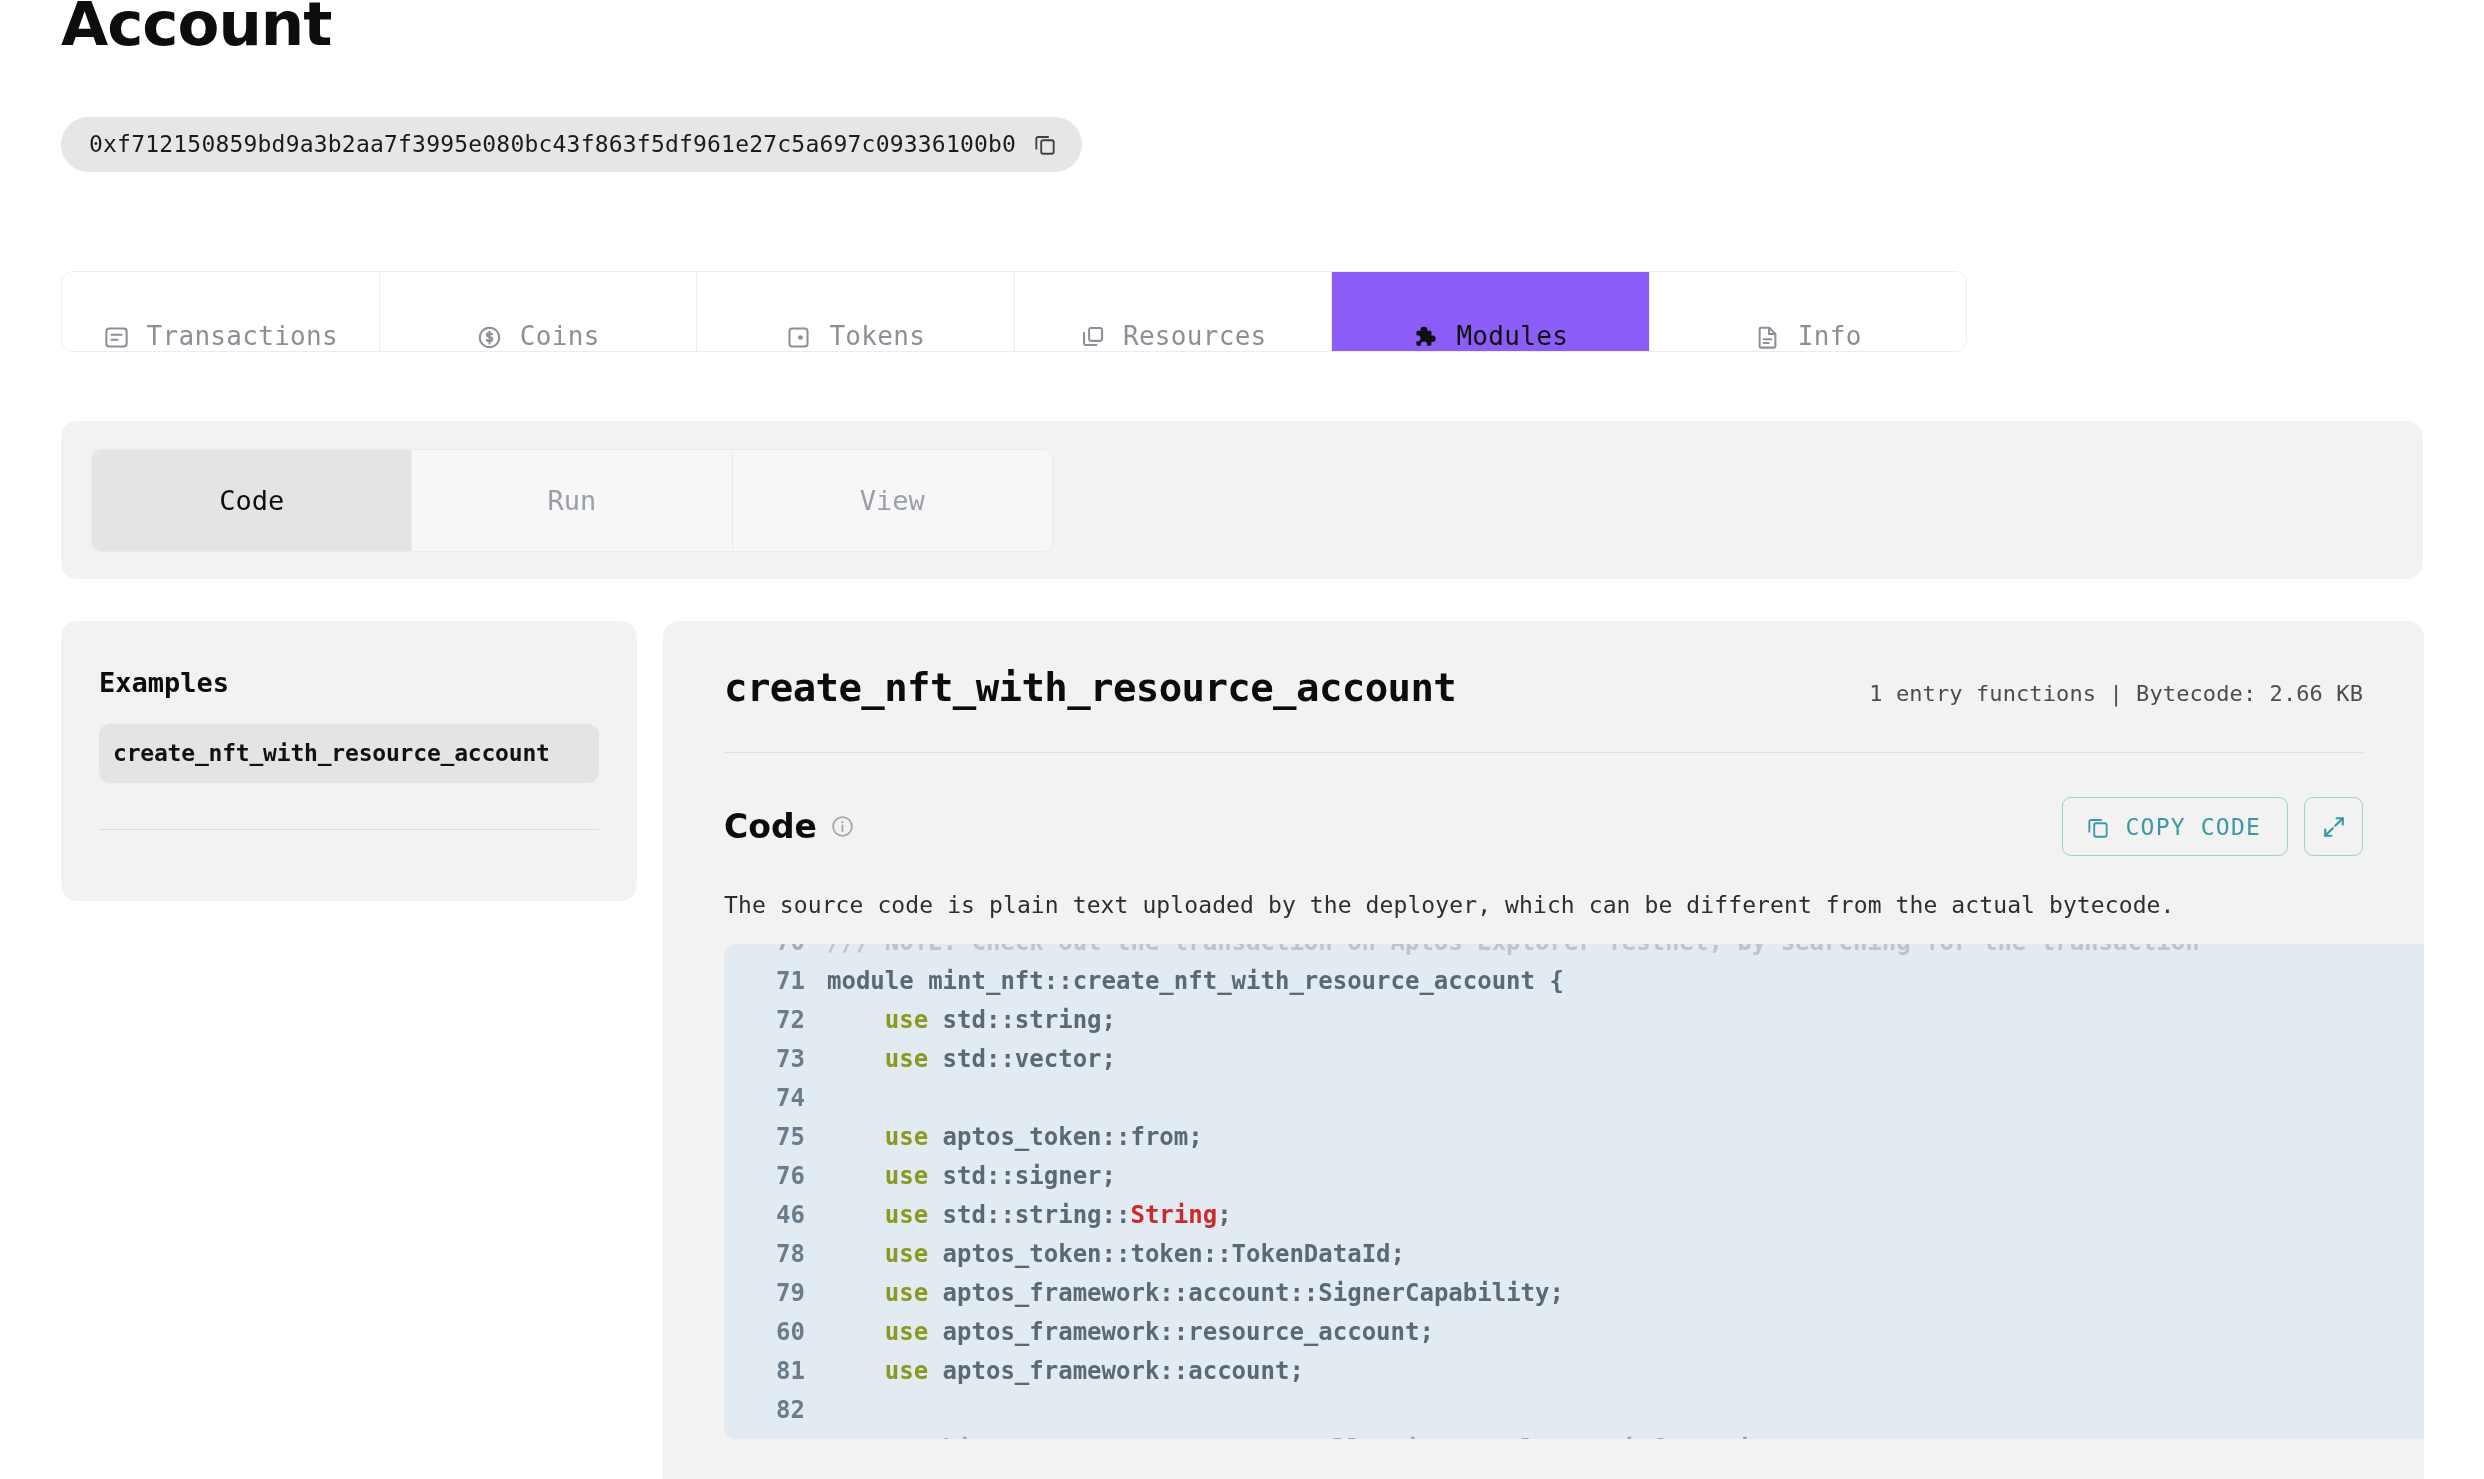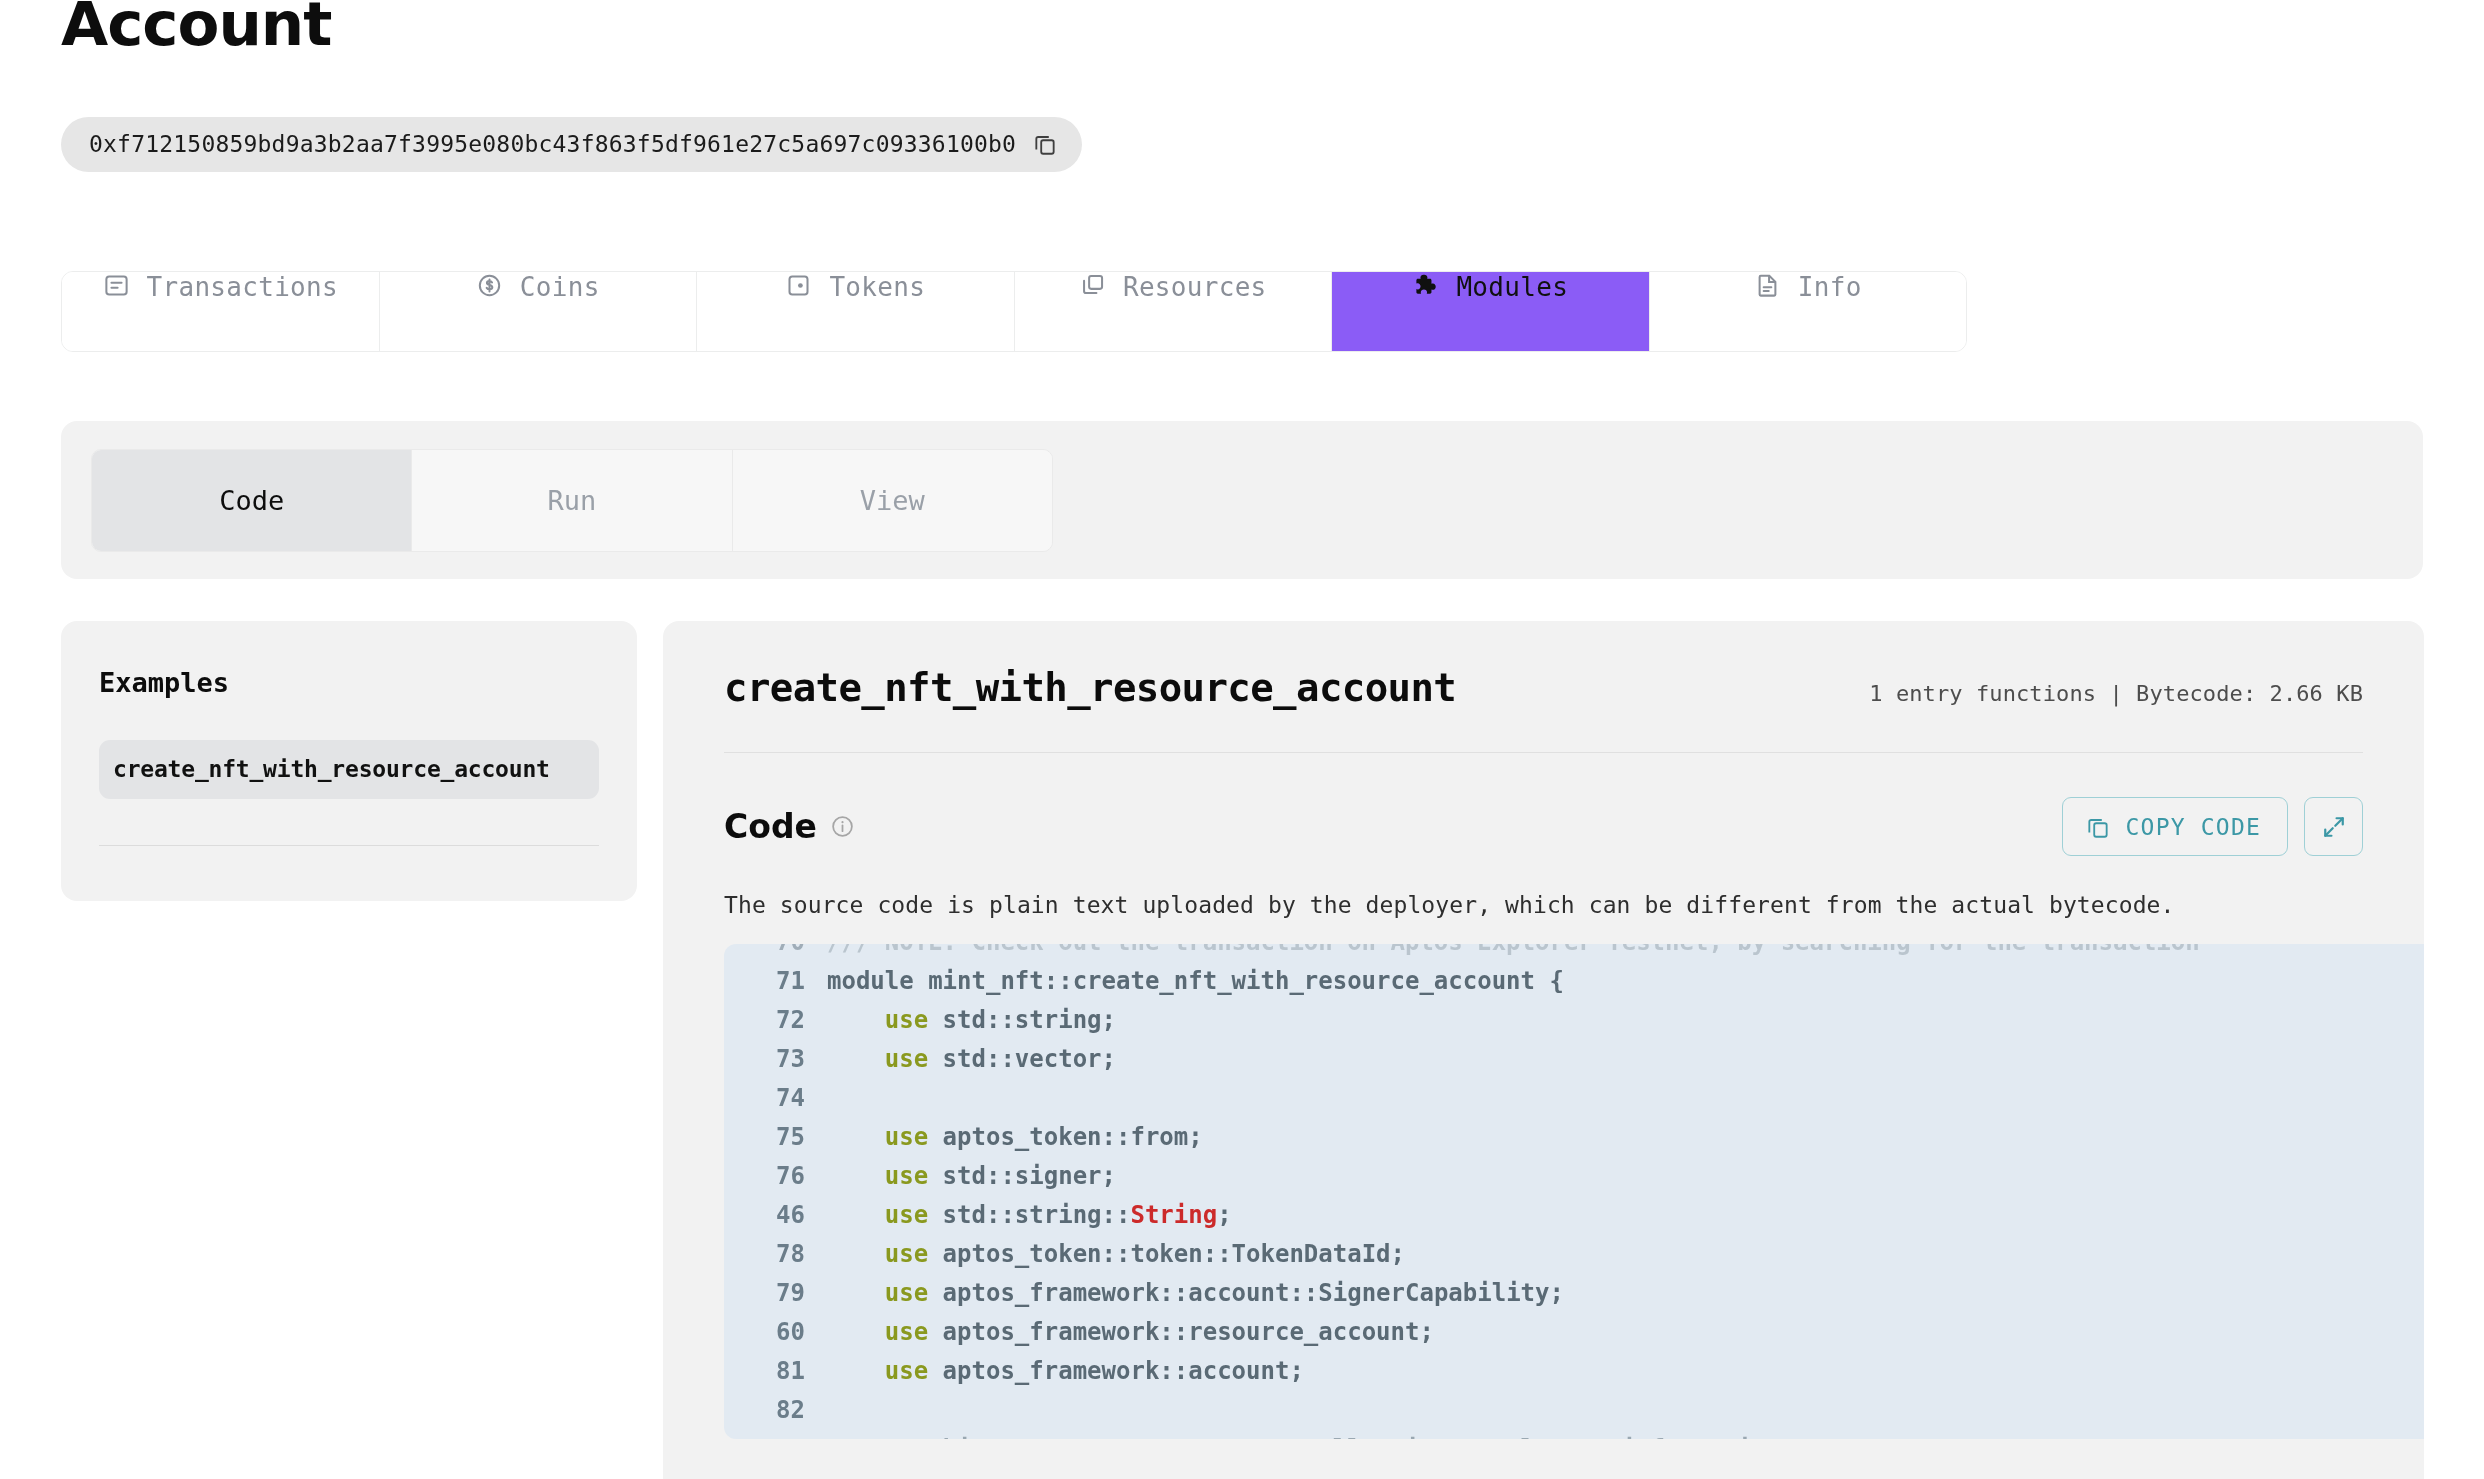--- a/index.html
+++ b/index.html
@@ -61,21 +61,21 @@
     border: 1px solid #eceded;
     border-radius: 12px;
     overflow: hidden;
     background: #ffffff;
     width: 1906px;
     height: 81px;
   }
   .tab {
     flex: 1 1 0;
     display: flex;
-    align-items: flex-start;
+    align-items: flex-end;
     justify-content: center;
     gap: 17px;
     border-right: 1px solid #eceded;
     font-size: 26px;
     color: #8a8f98;
     letter-spacing: 0.3px;
     cursor: pointer;
     background: #ffffff;
     user-select: none;
   }
@@ -134,21 +134,21 @@
     background: #f2f2f2;
     border-radius: 16px;
     padding: 46px 38px 36px 38px;
     height: 280px;
   }
   .sidebar-heading {
     font-family: "DejaVu Sans Mono", "Liberation Mono", monospace;
     font-size: 27px;
     font-weight: 700;
     color: #0d0d0d;
-    margin-bottom: 42px;
+    margin-bottom: 26px;
   }
   .module-item {
     background: #e3e4e6;
     border-radius: 11px;
     padding: 16px 14px 17px 14px;
     font-size: 23px;
     font-weight: 700;
     color: #111111;
     cursor: pointer;
     letter-spacing: -0.2px;

